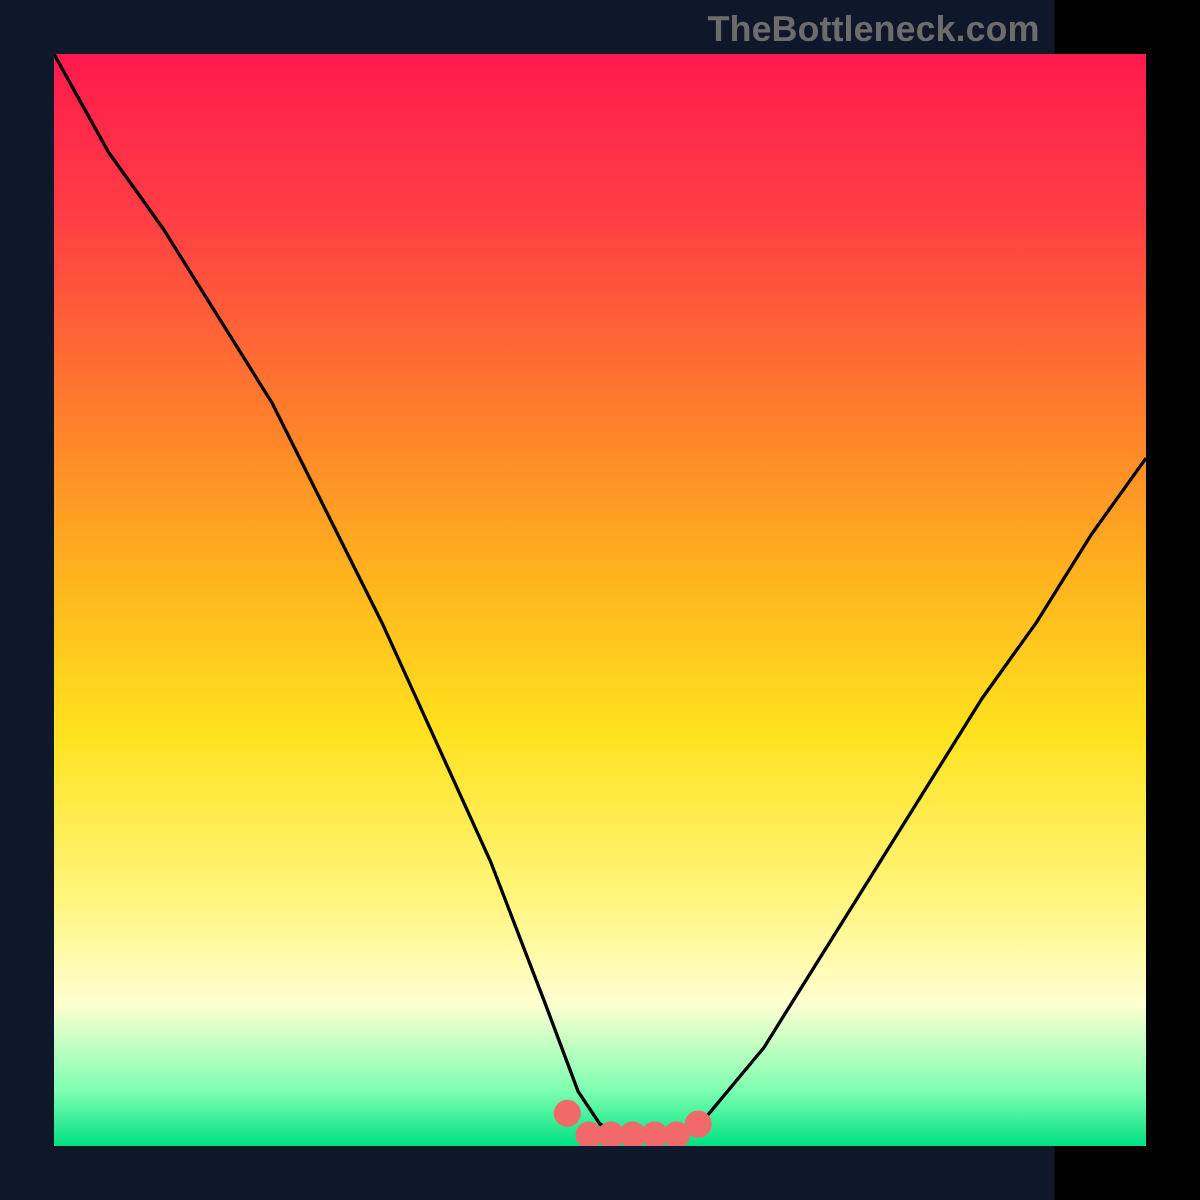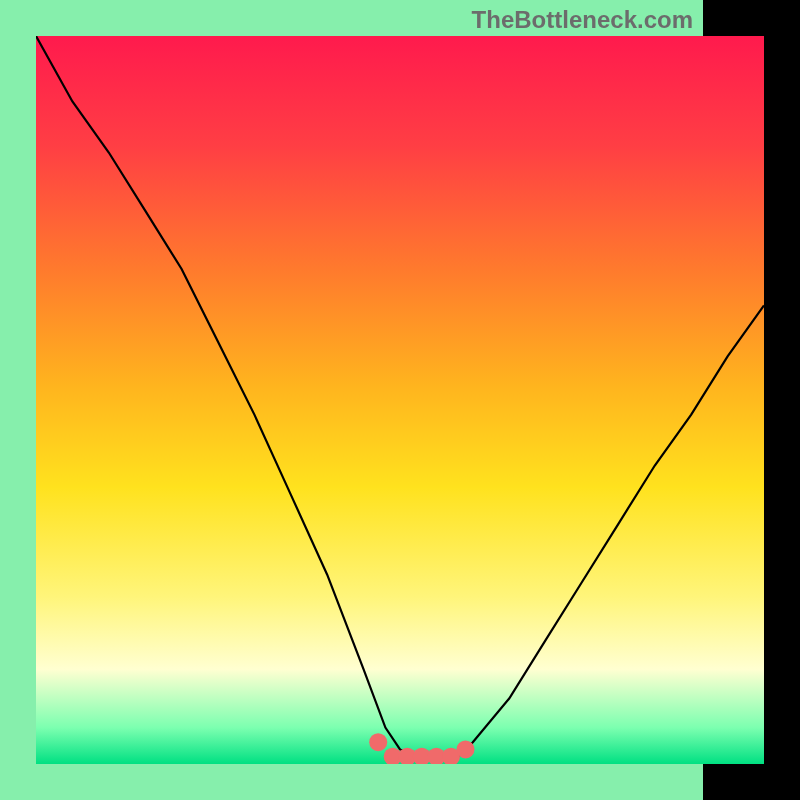--- a/index.html
+++ b/index.html
@@ -9,21 +9,21 @@
     height: 800px;
     overflow: hidden;
     background: #000;
   }
   .frame {
     position: absolute;
     top: 0;
     left: 0;
     width: 703px;
     height: 800px;
-    background: #86efac;
+    background: #0f172a;
   }
   .plot {
     position: absolute;
     top: 36px;
     left: 36px;
     width: 728px;
     height: 728px;
     background: linear-gradient(to bottom,
       #ff1a4d 0%,
       #ff3e44 15%,

